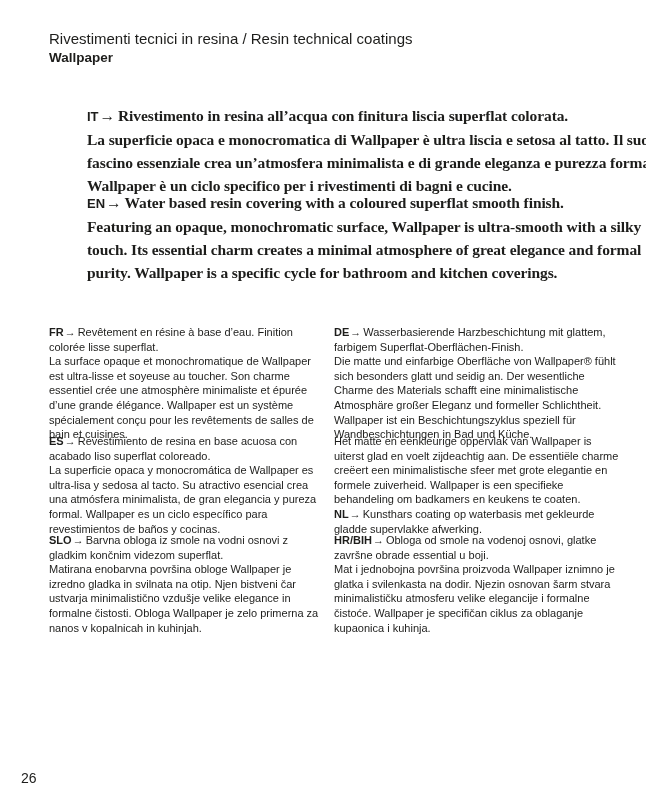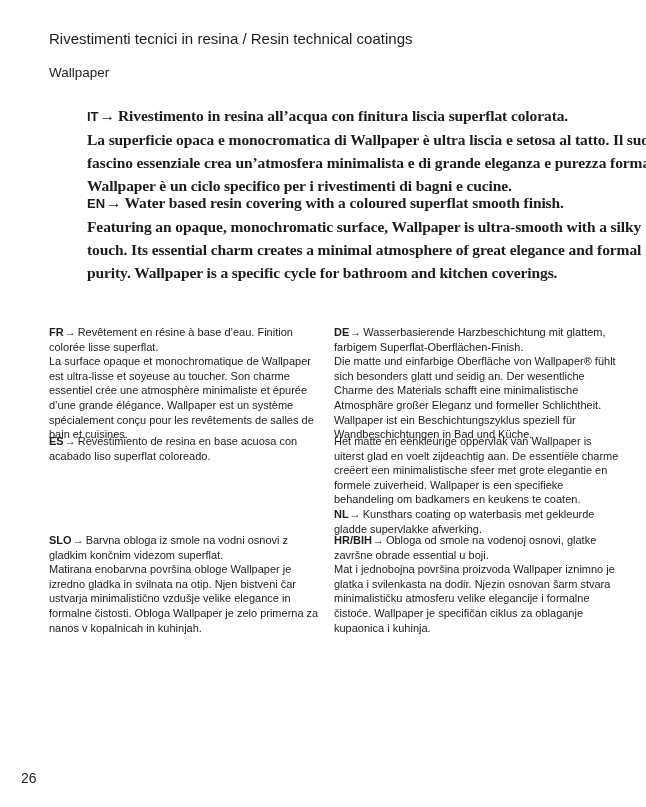--- a/index.html
+++ b/index.html
@@ -16,22 +16,21 @@
     left: 49px; top: 32px;
     font-size: 15px;
     line-height: 13px;
     font-weight: 400;
   }
   .page-title {
     position: absolute;
     left: 49px; top: 50px;
     font-size: 13.5px;
     line-height: 16px;
-    font-weight: 400;
-    margin-top: 15px;
+    font-weight: 700;
   }
   
   .intro {
     position: absolute;
     left: 49px;
     width: 585px;
     font-family: "Liberation Serif", serif;
     font-weight: 700;
     font-size: 15.5px;
     line-height: 23px;
@@ -102,20 +101,21 @@
     <p>La surface opaque et monochromatique de Wallpaper est ultra-lisse et soyeuse au toucher. Son charme essentiel crée une atmosphère minimaliste et épurée d’une grande élégance. Wallpaper est un système spécialement conçu pour les revêtements de salles de bain et cuisines.</p>
   </section>
 
   <section class="block col-right row-1">
     <p><span class="lang">DE</span><span class="arrow">→</span><span>Wasserbasierende Harzbeschichtung mit glattem, farbigem Superflat-Oberflächen-Finish.</span></p>
     <p>Die matte und einfarbige Oberfläche von Wallpaper® fühlt sich besonders glatt und seidig an. Der wesentliche Charme des Materials schafft eine minimalistische Atmosphäre großer Eleganz und formeller Schlichtheit. Wallpaper ist ein Beschichtungszyklus speziell für Wandbeschichtungen in Bad und Küche.</p>
   </section>
 
   <section class="block col-left row-2">
     <p><span class="lang">ES</span><span class="arrow">→</span><span>Revestimiento de resina en base acuosa con acabado liso superflat coloreado.</span></p>
+    <p>La superficie opaca y monocromática de Wallpaper es ultra-lisa y sedosa al tacto. Su atractivo esencial crea una atmósfera minimalista, de gran elegancia y pureza formal. Wallpaper es un ciclo específico para revestimientos de baños y cocinas.</p>
   </section>
 
   <section class="block col-right row-2">
     <p>Het matte en eenkleurige oppervlak van Wallpaper is uiterst glad en voelt zijdeachtig aan. De essentiële charme creëert een minimalistische sfeer met grote elegantie en formele zuiverheid. Wallpaper is een specifieke behandeling om badkamers en keukens te coaten.</p>
     <p><span class="lang">NL</span><span class="arrow">→</span><span>Kunsthars coating op waterbasis met gekleurde gladde supervlakke afwerking.</span></p>
   </section>
 
   <section class="block col-left row-3">
     <p><span class="lang">SLO</span><span class="arrow">→</span><span>Barvna obloga iz smole na vodni osnovi z gladkim končnim videzom superflat.</span></p>
     <p>Matirana enobarvna površina obloge Wallpaper je izredno gladka in svilnata na otip. Njen bistveni čar ustvarja minimalistično vzdušje velike elegance in formalne čistosti. Obloga Wallpaper je zelo primerna za nanos v kopalnicah in kuhinjah.</p>

